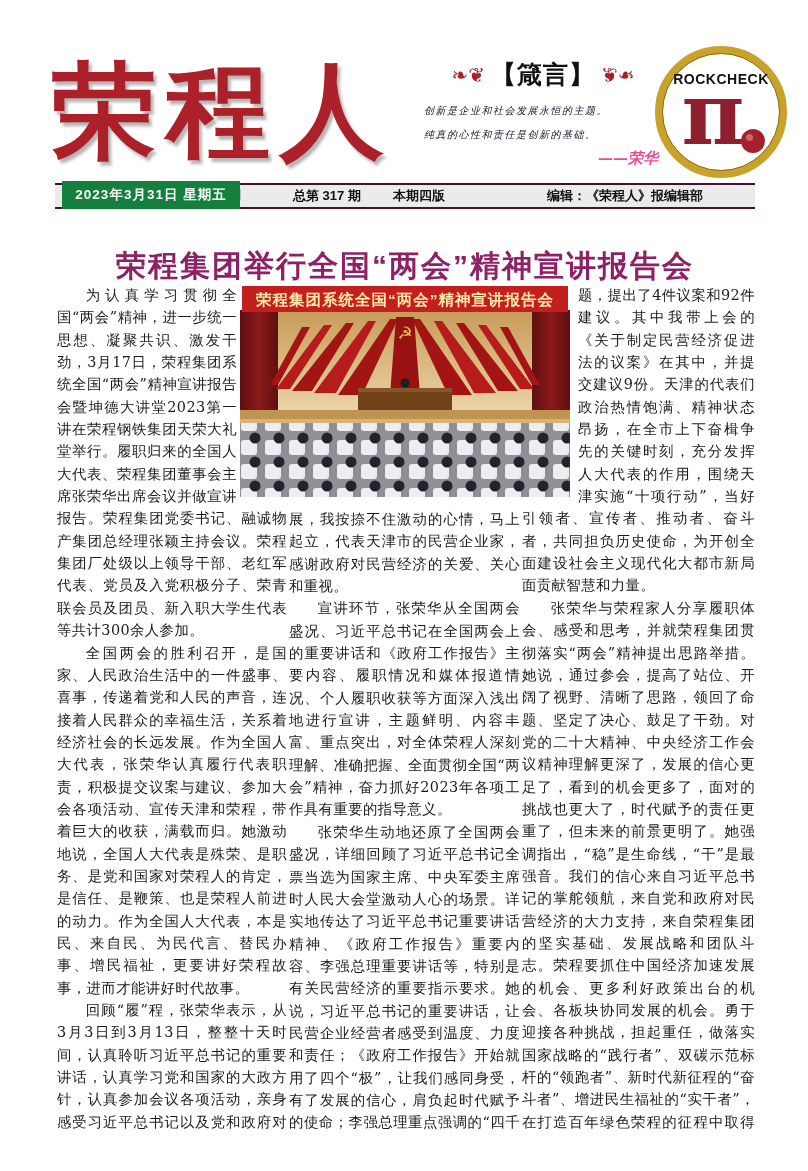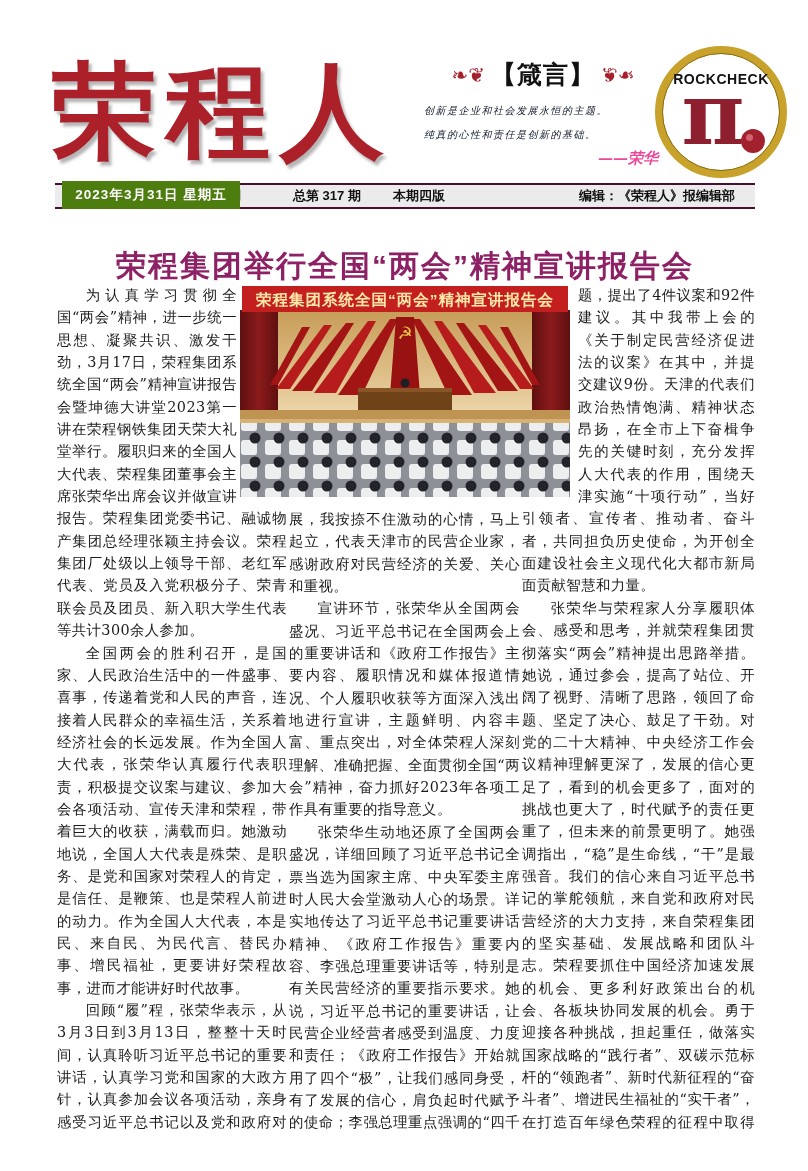--- a/index.html
+++ b/index.html
@@ -24,22 +24,22 @@
   
   .infobar{position:absolute;left:55px;top:183px;width:700px;height:22px;
     background:#ebebeb;border-top:2px solid #4a0e33;border-bottom:2px solid #4a0e33;
     font-family:"Liberation Sans", sans-serif;}
   .infobar-items{display:flex;align-items:center;height:100%;
     padding-left:95px;font-size:13px;font-weight:bold;color:#111;}
   .infobar-items .it{white-space:nowrap;}
   .it-pub{margin-left:0;}
   .it-issue{margin-left:52px;}
   .it-ed{margin-left:32px;}
-  .it-editor{margin-left:auto;margin-right:20px;}
-  .datebox{position:absolute;left:7px;top:-4px;width:178px;height:28px;background:#4d7c0f;
+  .it-editor{margin-left:auto;margin-right:52px;}
+  .datebox{position:absolute;left:7px;top:-4px;width:178px;height:28px;background:#15803d;
     color:#fff;display:flex;align-items:center;justify-content:center;
     font-size:13.5px;font-weight:bold;letter-spacing:1px;white-space:nowrap;}
 
   
   .headline{position:absolute;left:55px;top:226px;width:700px;text-align:center;
     font-family:"Liberation Sans", sans-serif;font-weight:bold;font-size:30px;
     color:#8e2166;letter-spacing:2px;white-space:nowrap;}
 
   
   .col{position:absolute;top:284px;height:852px;overflow:hidden;

